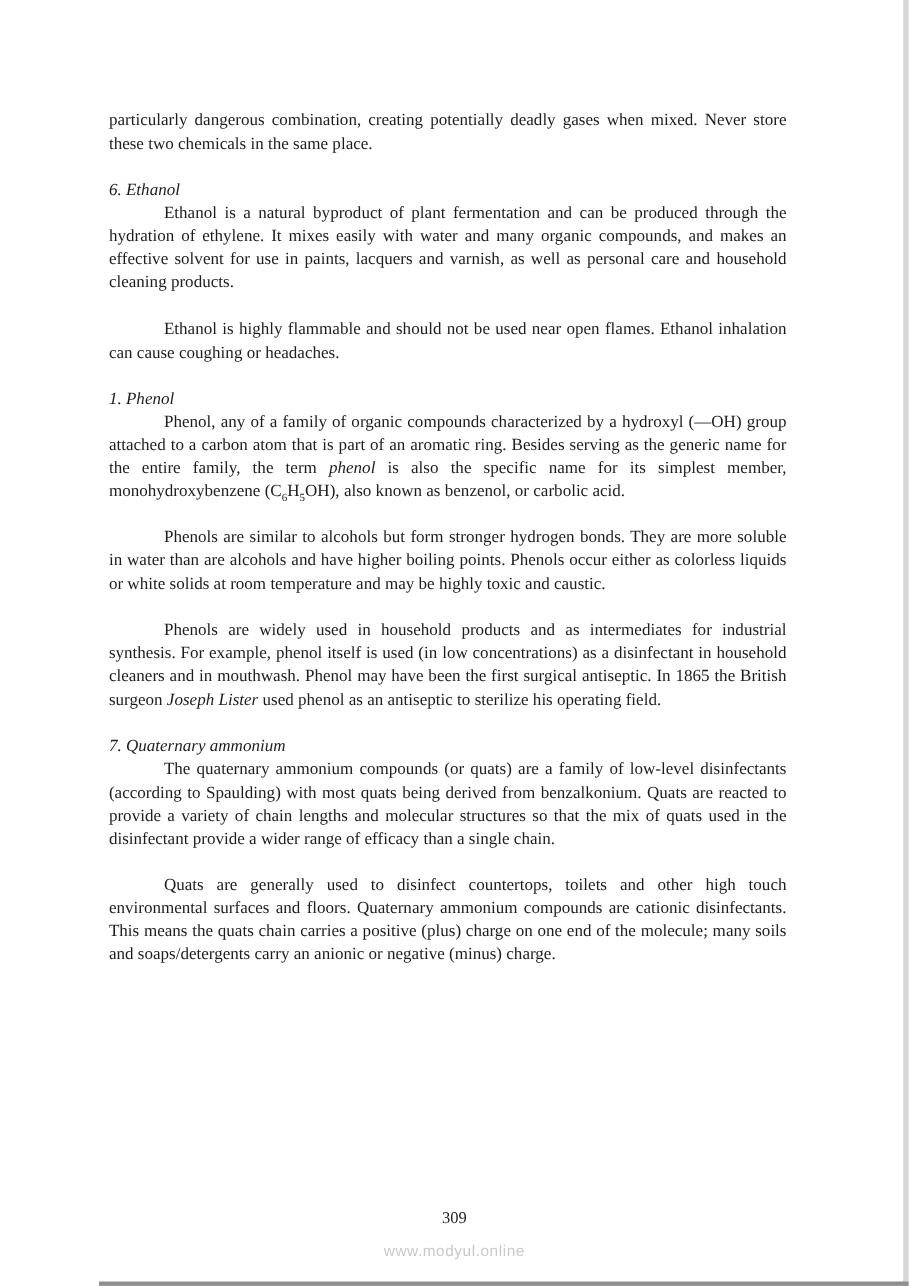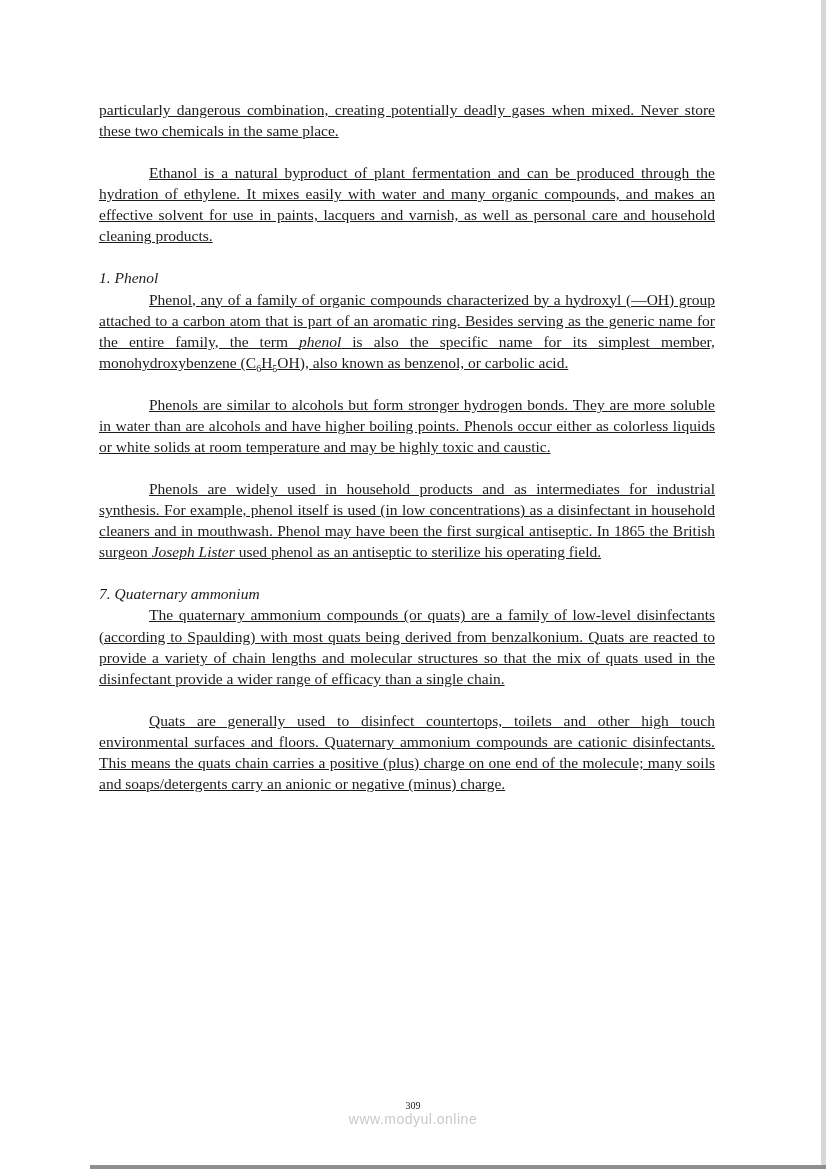--- a/index.html
+++ b/index.html
@@ -21,47 +21,46 @@
     position: absolute;
     left: 99px;
     top: 99px;
     width: 628px;
     font-size: 15.5px;
     line-height: 1.36;
     text-align: justify;
   }
   .para {
     margin: 0 12px 21px 0;
-    text-decoration: underline;
   }
   .para.indent {
     text-indent: 50px;
   }
   .heading {
     margin: 8px 0 0 0;
     font-style: italic;
   }
   .para sub {
     font-size: 10px;
     line-height: 0;
   }
   .footer {
     position: absolute;
     left: 0;
     top: 1100px;
     width: 100%;
     text-align: center;
   }
   .page-number {
-    font-size: 10px;
+    font-size: 15px;
     color: #222222;
     margin: 0;
   }
   .watermark {
-    margin-top: 0;
+    margin-top: 12px;
     font-family: "Liberation Sans", sans-serif;
     font-size: 14px;
     color: #c9c9c9;
     letter-spacing: 0.5px;
   }
   .edge-right {
     position: absolute;
     right: 0;
     top: 0;
     width: 5px;
@@ -77,21 +76,23 @@
     background: #8f8f8f;
   }
 </style>
 </head>
 <body>
 
 <div class="page">
 
   <main class="page-body">
       <p class="para"><span>particularly dangerous combination, creating potentially deadly gases when mixed. Never store these two chemicals in the same place.</span></p>
+      <p class="heading"><i>6. Ethanol</i></p>
       <p class="para indent"><span>Ethanol is a natural byproduct of plant fermentation and can be produced through the hydration of ethylene. It mixes easily with water and many organic compounds, and makes an effective solvent for use in paints, lacquers and varnish, as well as personal care and household cleaning products.</span></p>
+      <p class="para indent"><span>Ethanol is highly flammable and should not be used near open flames. Ethanol inhalation can cause coughing or headaches.</span></p>
       <p class="heading"><i>1. Phenol</i></p>
       <p class="para indent"><span>Phenol, any of a family of organic compounds characterized by a hydroxyl (—OH) group attached to a carbon atom that is part of an aromatic ring. Besides serving as the generic name for the entire family, the term </span><i>phenol</i><span> is also the specific name for its simplest member, monohydroxybenzene (C</span><sub>6</sub><span>H</span><sub>5</sub><span>OH), also known as benzenol, or carbolic acid.</span></p>
       <p class="para indent"><span>Phenols are similar to alcohols but form stronger hydrogen bonds. They are more soluble in water than are alcohols and have higher boiling points. Phenols occur either as colorless liquids or white solids at room temperature and may be highly toxic and caustic.</span></p>
       <p class="para indent"><span>Phenols are widely used in household products and as intermediates for industrial synthesis. For example, phenol itself is used (in low concentrations) as a disinfectant in household cleaners and in mouthwash. Phenol may have been the first surgical antiseptic. In 1865 the British surgeon </span><i>Joseph Lister</i><span> used phenol as an antiseptic to sterilize his operating field.</span></p>
       <p class="heading"><i>7. Quaternary ammonium</i></p>
       <p class="para indent"><span>The quaternary ammonium compounds (or quats) are a family of low-level disinfectants (according to Spaulding) with most quats being derived from benzalkonium. Quats are reacted to provide a variety of chain lengths and molecular structures so that the mix of quats used in the disinfectant provide a wider range of efficacy than a single chain.</span></p>
       <p class="para indent"><span>Quats are generally used to disinfect countertops, toilets and other high touch environmental surfaces and floors. Quaternary ammonium compounds are cationic disinfectants. This means the quats chain carries a positive (plus) charge on one end of the molecule; many soils and soaps/detergents carry an anionic or negative (minus) charge.</span></p>
     </main>
 
   <div class="footer">

